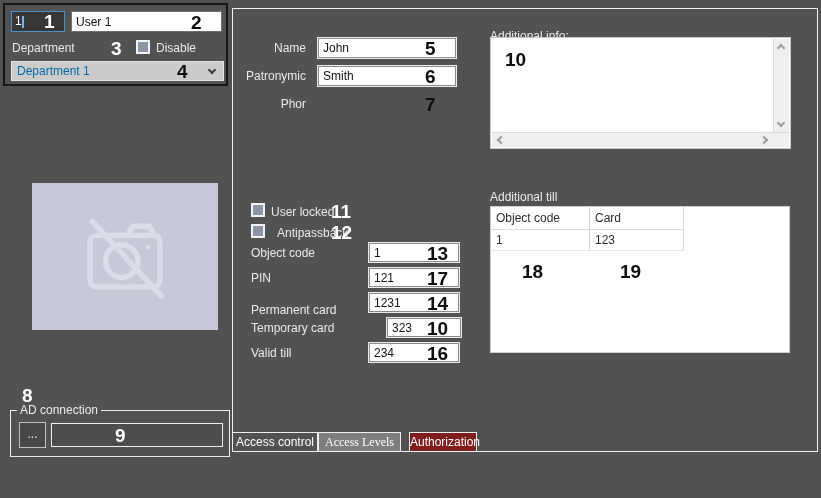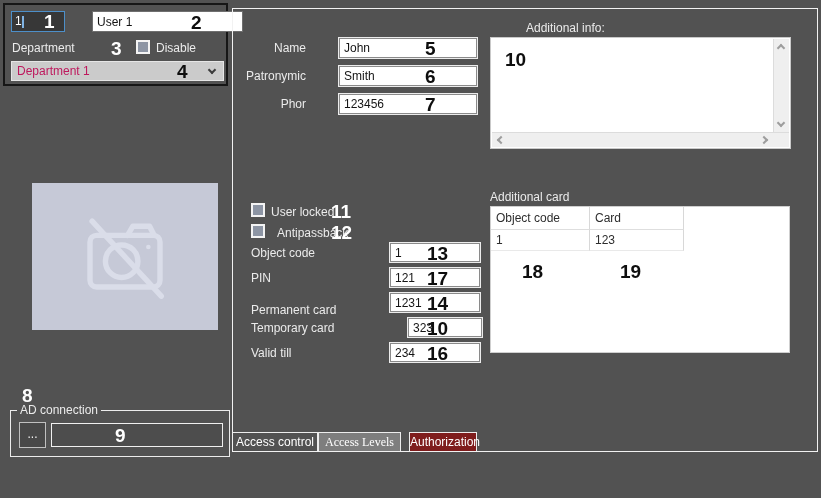--- a/index.html
+++ b/index.html
@@ -4,21 +4,21 @@
 <style>
   * { box-sizing: border-box; margin: 0; padding: 0; }
   html,body { width:821px; height:498px; }
   body { font-family: "Liberation Sans", sans-serif; }
   #app { position: relative; width:821px; height:498px; background:#525252; overflow:hidden; }
   .abs { position:absolute; }
   .lbl { color:#ebebeb; font-size:12px; white-space:nowrap; }
   .win-input {
     background:#fff; border:1px solid #8a8a8a; box-shadow:0 0 0 1px #ececec;
     font:12px "Liberation Sans", sans-serif; color:#141414; padding:0 4px;
-    width:100%; height:100%; display:block;margin-left:21px;
+    width:100%; height:100%; display:block;
   }
   .ann { font-weight:bold; font-size:19px; line-height:1; pointer-events:none; font-family:"Liberation Sans",sans-serif; }
   .ann.w { color:#ffffff; }
   .ann.b { color:#0e0e0e; }
   .chk { width:14px; height:14px; border:2px solid #f4f4f4; background:#8d95a4; }
   .chev { display:inline-block; width:6px; height:6px; border:solid #9d9d9d; border-width:0 2px 2px 0; }
   .chev.up { transform:rotate(-135deg); }
   .chev.down { transform:rotate(45deg); }
   .chev.left { transform:rotate(135deg); }
   .chev.right { transform:rotate(-45deg); }
@@ -48,21 +48,21 @@
     <input class="win-input" style="box-shadow: none; border-color: rgb(111, 111, 111);" value="User 1">
   </div>
   <span class="abs ann b" style="left:191px; top:13px;">2</span>
 
   <span class="abs lbl" style="left:12px; top:41px;">Department</span>
   <span class="abs ann w" style="left:111px; top:39px;">3</span>
 
   <div class="abs chk" style="left:136px; top:40px;"></div>
   <span class="abs lbl" style="left:156px; top:41px;">Disable</span>
 
-  <div class="abs" style="left:11px; top:61px; width:213px; height:20px; background:#cbcbcb; border:1px solid #e6e6e6; color:#be185d; font-size:12px; padding:2px 0 0 5px;">
+  <div class="abs" style="left:11px; top:61px; width:213px; height:20px; background:#cbcbcb; border:1px solid #e6e6e6; color:#0369a1; font-size:12px; padding:2px 0 0 5px;">
     <span>Department 1</span>
     <span class="chev down abs" style="right:8px; top:5px; border-color:#3c3c3c;"></span>
   </div>
   <span class="abs ann b" style="left:177px; top:62px;">4</span>
 
   <div class="abs" style="left:32px; top:183px; width:186px; height:147px; background:#c6c9d7; display:flex; align-items:center; justify-content:center;">
     <svg width="104" height="100" viewBox="0 0 24 24" fill="none" stroke="#dadde9" stroke-width="1.3" stroke-linejoin="round" stroke-linecap="round">
       <rect x="3.6" y="6.8" width="16.8" height="12.4" rx="1.6"></rect>
       <path d="M12.6 6.8 L13.9 4.6 H17.9 L18.9 6.6"></path>
       <circle cx="17.6" cy="9.6" r="0.55" fill="#dadde9" stroke="none"></circle>
@@ -87,26 +87,23 @@
     </div>
     <span class="abs ann b" style="left:192px; top:30px;">5</span>
 
     <div class="abs lbl" style="left:-2px; top:60px; width:75px; text-align:right;">Patronymic</div>
     <div class="abs" style="left:85px; top:57px; width:138px; height:20px;">
       <input class="win-input" value="Smith" style="">
     </div>
     <span class="abs ann b" style="left:192px; top:58px;">6</span>
 
     <div class="abs lbl" style="left:-2px; top:88px; width:75px; text-align:right;">Phor</div>
-    <div class="abs" style="left:85px; top:85px; width:138px; height:20px;">
-      <input class="win-input" value="123456" style="">
-    </div>
     <span class="abs ann b" style="left:192px; top:86px;">7</span>
 
-    <span class="abs lbl" style="left:257px; top:12px;margin-left:36px;">Additional info:</span>
+    <span class="abs lbl" style="left:257px; top:20px;">Additional info:</span>
     <div class="abs" style="left:257px; top:28px; width:301px; height:112px; background:#fff; border:1px solid #c9c9c9;">
       <span class="abs ann b" style="left:14px; top:12px;">10</span>
       <div class="scroll-v">
         <div class="sb-btn" style="top:2px; left:0;">
             <span class="chev up"></span>
           </div>
         <div class="sb-btn" style="bottom:2px; left:0;">
             <span class="chev down"></span>
           </div>
       </div>
@@ -151,21 +148,21 @@
       <input class="win-input" value="323" style="">
     </div>
     <span class="abs ann b" style="left:194px; top:310px;">10</span>
 
     <span class="abs lbl" style="left:18px; top:337px;">Valid till</span>
     <div class="abs" style="left:136px; top:334px; width:90px; height:19px;">
       <input class="win-input" value="234" style="">
     </div>
     <span class="abs ann b" style="left:194px; top:335px;">16</span>
 
-    <span class="abs lbl" style="left:257px; top:181px;">Additional card</span>
+    <span class="abs lbl" style="left:257px; top:181px;">Additional till</span>
     <div class="abs" style="left:257px; top:197px; width:300px; height:147px; background:#fff; border:1px solid #cfcfcf; overflow:hidden;">
       <div style="height:23px;">
         <div class="cell" style="width:99px;">Object code</div>
         <div class="cell" style="width:94px;">Card</div>
       </div>
       <div style="height:21px; clear:both;">
         <div class="cell" style="width:99px; padding-top:3px; border-bottom-color:#e9e9e9;">1</div>
         <div class="cell" style="width:94px; padding-top:3px; border-bottom-color:#e9e9e9;">123</div>
       </div>
       <span class="abs ann b" style="left:31px; top:55px;">18</span>

